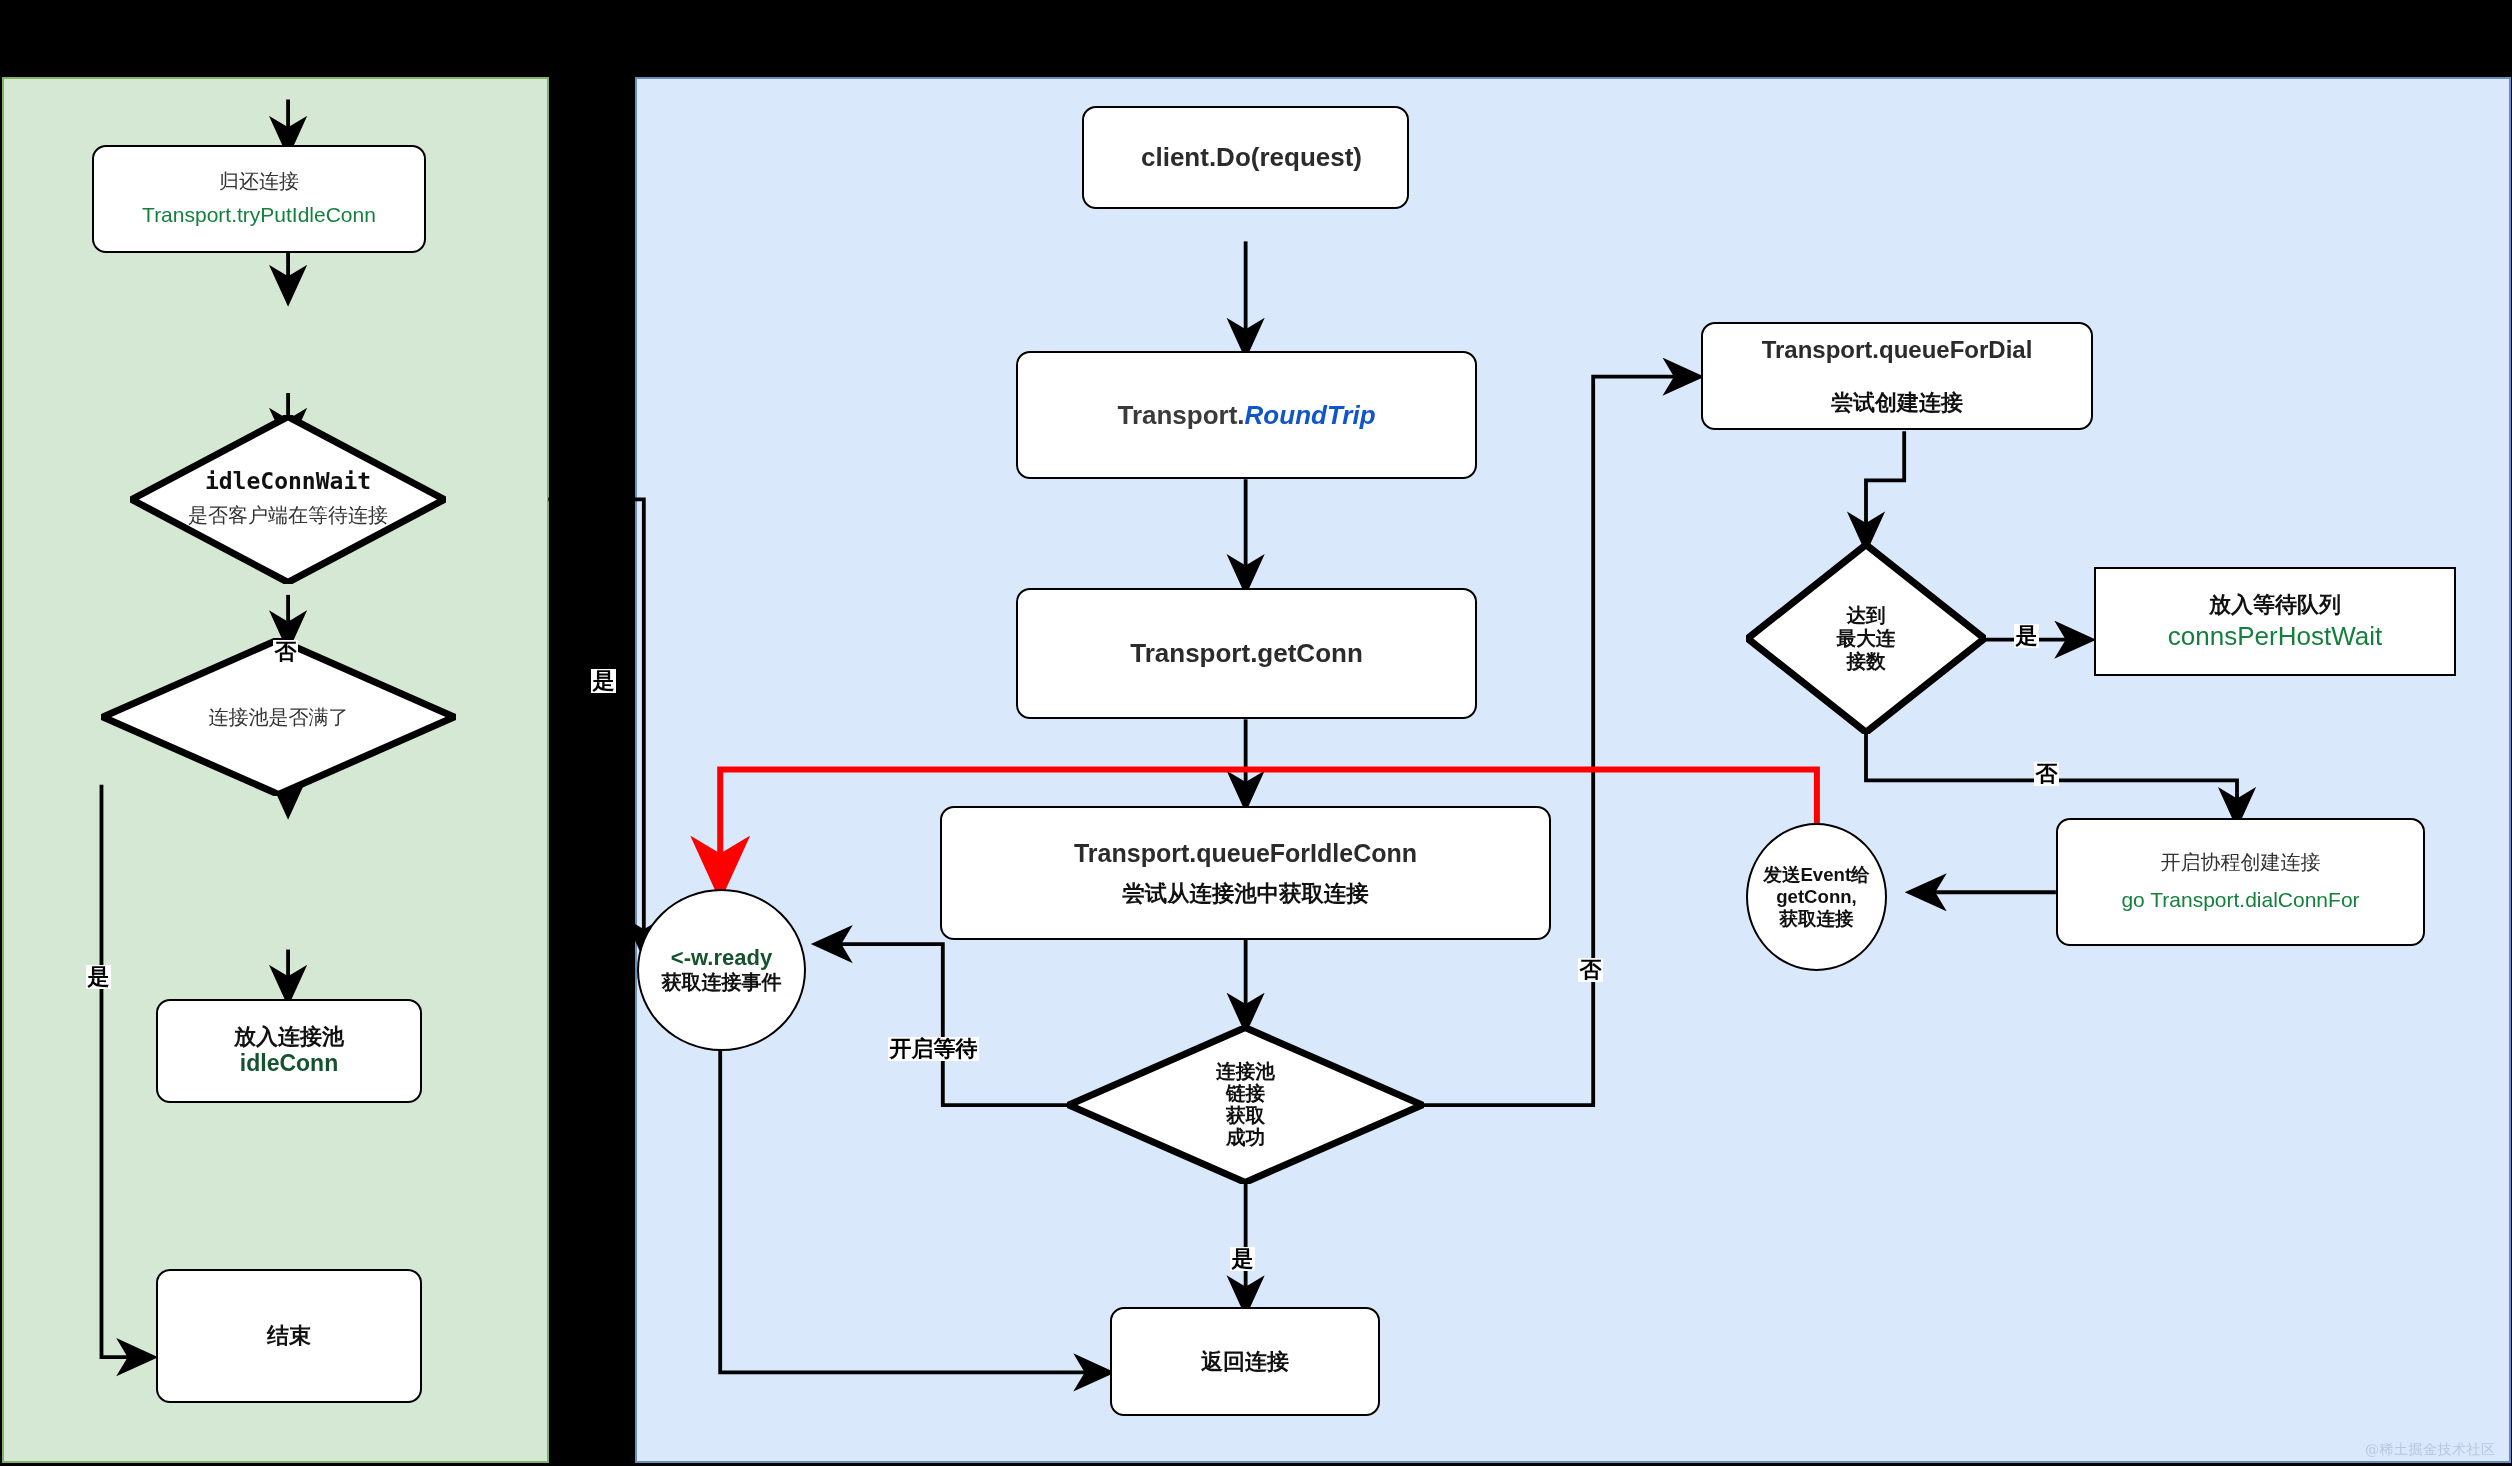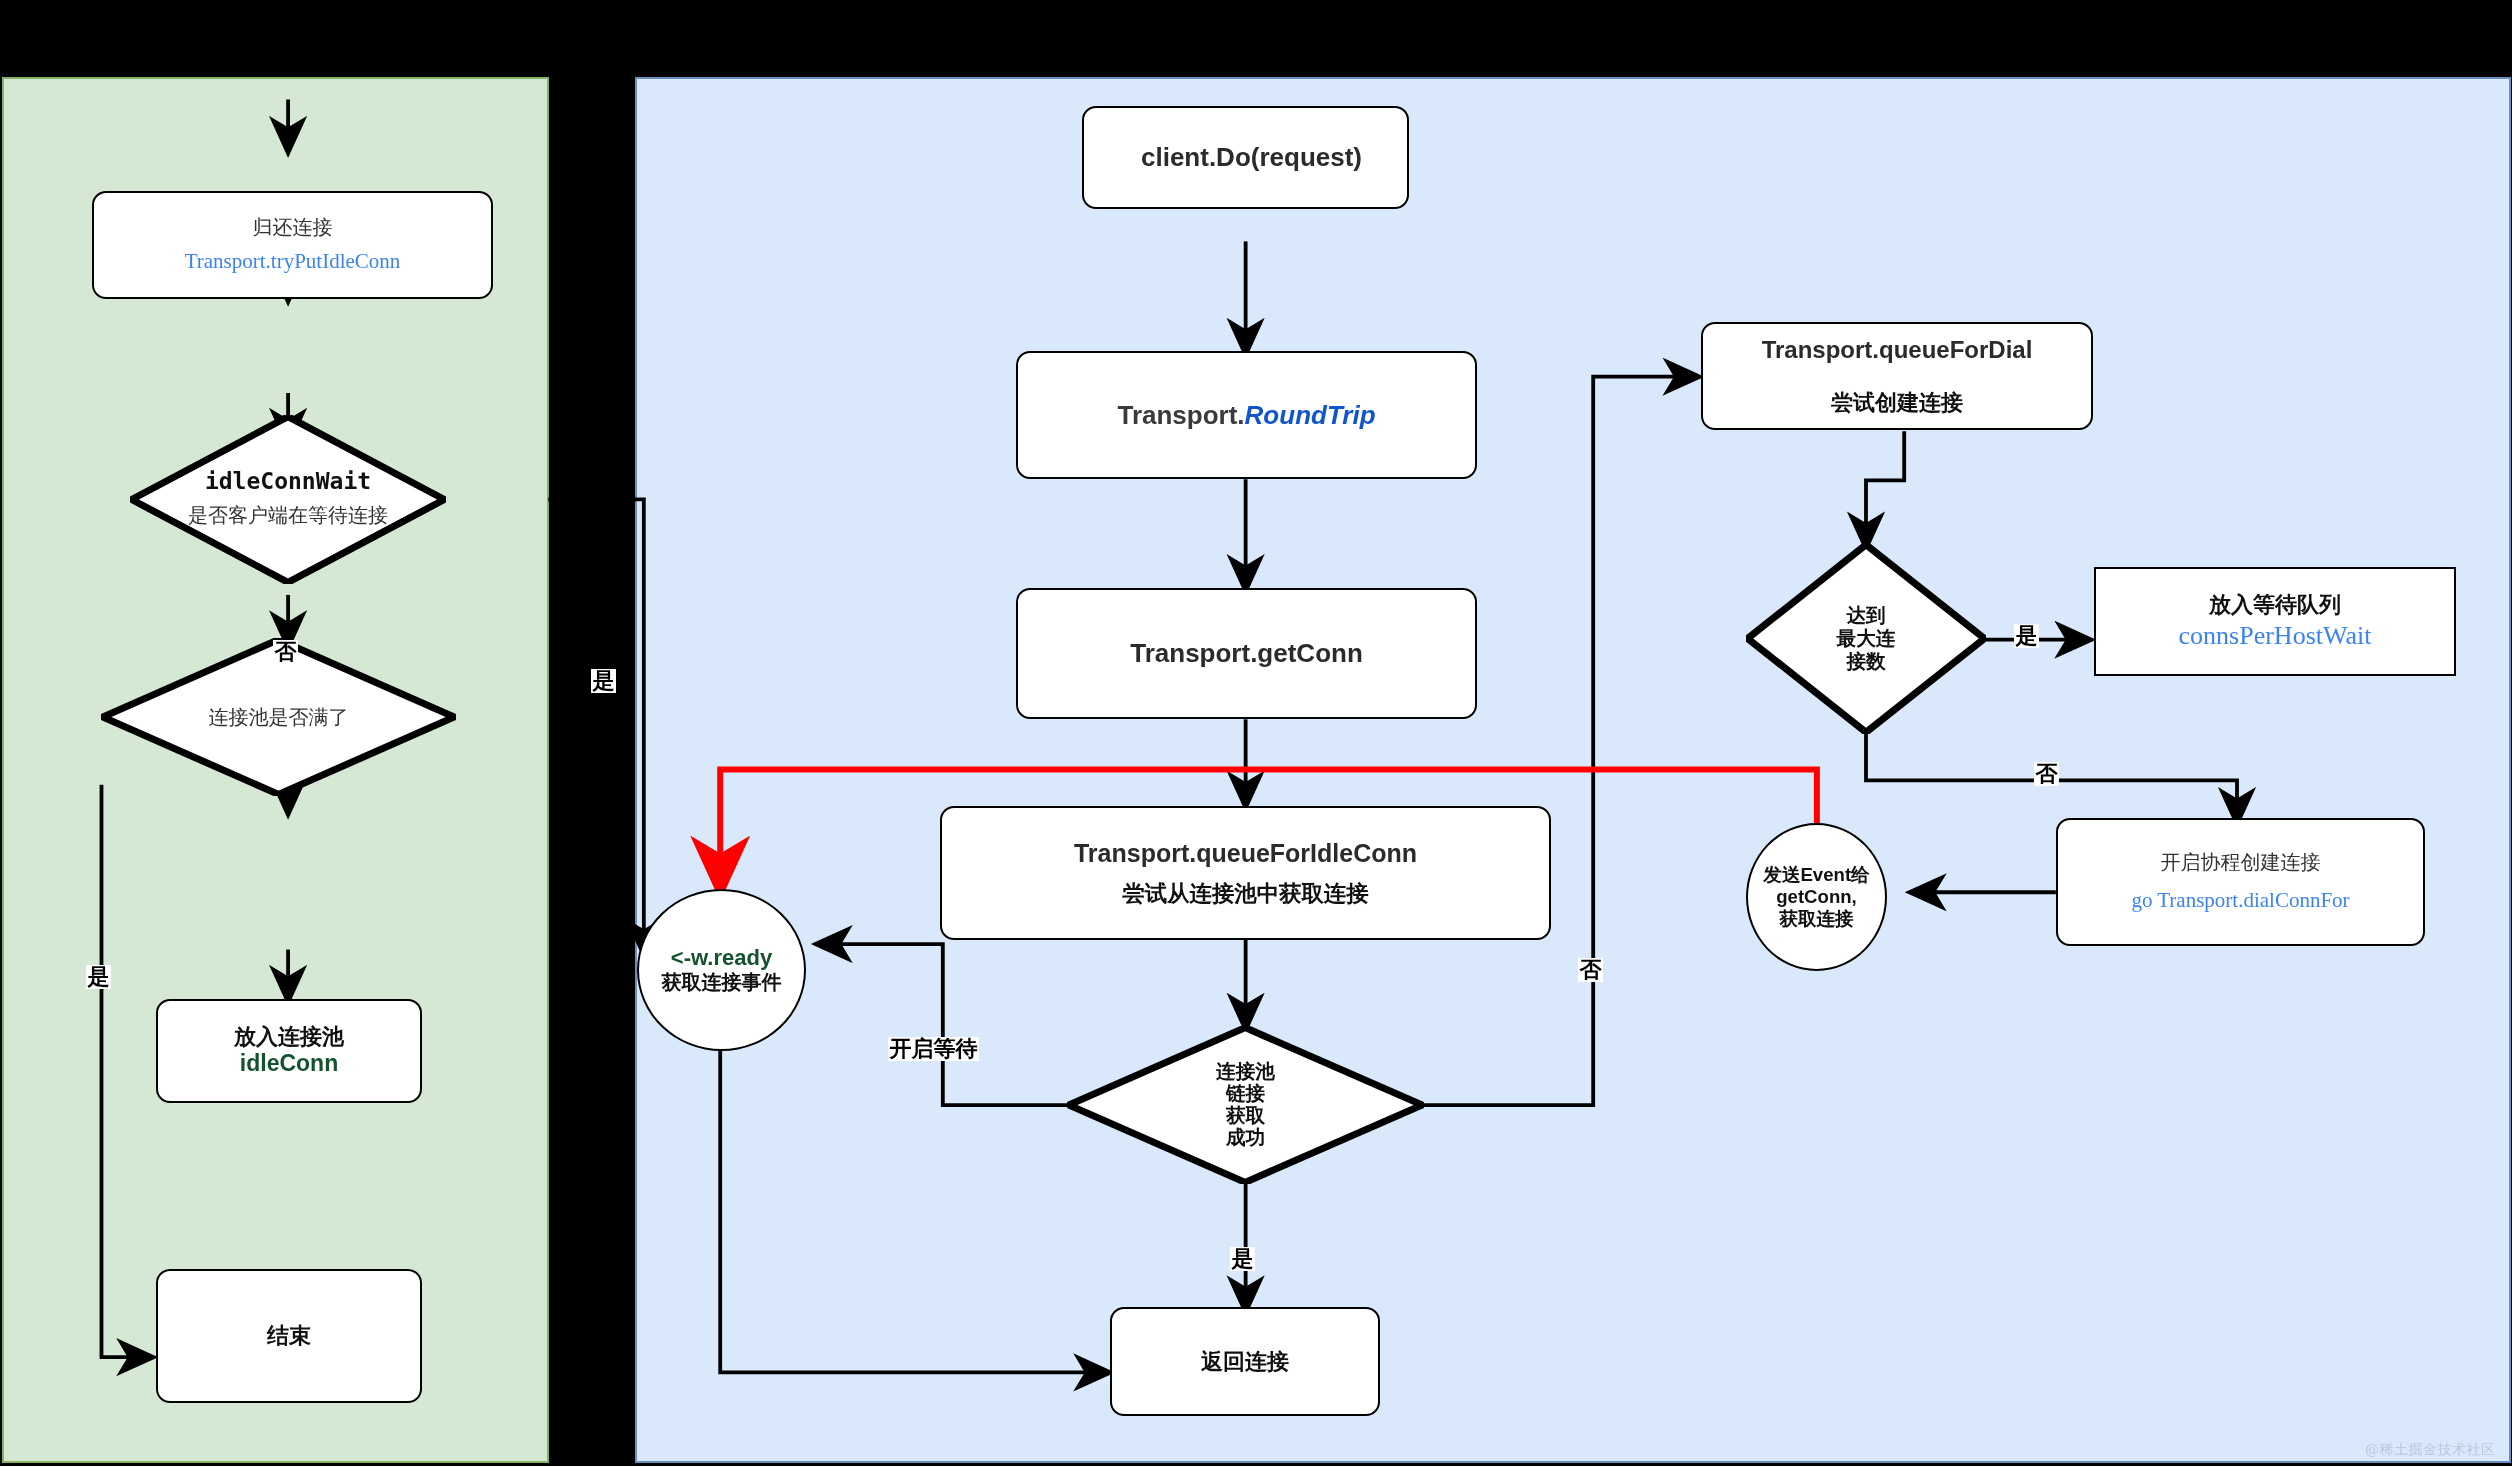--- a/index.html
+++ b/index.html
@@ -18,21 +18,21 @@
   .rounded{border-radius:14px;}
   .sharp{border-radius:0;}
   .circle{border-radius:50%;}
   .ellipse{border-radius:50%;}
   .diamond-wrap{position:absolute;display:flex;align-items:center;justify-content:center;}
   .diamond-shape{position:absolute;left:0;top:0;width:100%;height:100%;}
   .diamond-txt{position:relative;text-align:center;line-height:1.2;white-space:nowrap;}
 
   .t-cn{font-family:"DejaVu Serif","Liberation Serif",serif;color:#333333;font-size:20px;}
   .t-cn-b{font-family:"Liberation Sans","DejaVu Sans",sans-serif;font-weight:bold;color:#111;font-size:22px;}
-  .t-mono{font-family:Liberation Serif, serif;color:#3b82f6;font-size:22px;white-space:nowrap;}
+  .t-mono{font-family:Liberation Sans, sans-serif;color:#15803d;font-size:22px;white-space:nowrap;}
   .t-mono-b{font-family:"DejaVu Sans Mono","Liberation Mono",monospace;font-weight:bold;color:#111;font-size:23px;white-space:nowrap;}
   .t-sans-b{font-family:"Liberation Sans","DejaVu Sans",sans-serif;font-weight:bold;color:#2b2b2b;font-size:24px;white-space:nowrap;}
   .t-sans-b2{font-family:"Liberation Sans","DejaVu Sans",sans-serif;font-weight:bold;color:#14532d;font-size:23px;white-space:nowrap;}
 
   .edge-label{position:absolute;background:#ffffff;color:#000;font-weight:bold;
       font-family:"Liberation Sans","DejaVu Sans",sans-serif;font-size:22px;line-height:1.0;
       padding:1.1px 1.6px;white-space:nowrap;}
   .edge-label.on-black{background:#ffffff;}
   .watermark{position:absolute;right:16.4px;bottom:7.6px;color:#b9c7de;font-size:14px;
       font-family:"DejaVu Serif","Liberation Serif",serif;letter-spacing:0.5px;}
@@ -87,21 +87,21 @@
       <path d="M3420,1345 L3420,1430 L4100,1430 L4100,1505"></path>
 
       <path d="M3768,1635 L3505,1635"></path>
     </g>
 
     <g stroke="#ff0000" stroke-width="11" fill="none">
       <path d="M3330,1510 L3330,1410 L1320,1410 L1320,1630" marker-end="url(#ahr)"></path>
     </g>
   </svg>
 
-  <div class="node rounded" style="left:92px;top:145px;width:401px;height:108px;margin-top:46px;">
+  <div class="node rounded" style="left:92px;top:145px;width:334px;height:108px;">
     <div class="t-cn">归还连接</div>
     <div class="t-mono" style="margin-top:9.8px;font-size:21px;">Transport.tryPutIdleConn</div>
   </div>
 
   <div class="diamond-wrap" style="left:130px;top:415px;width:316px;height:169px;">
     <svg class="diamond-shape" viewBox="0 0 580 310" preserveAspectRatio="none">
       <polygon points="290,3 577,155 290,307 3,155" fill="#fff" stroke="#000" stroke-width="7" vector-effect="non-scaling-stroke"></polygon>
     </svg>
     <div class="diamond-txt" style="margin-top:-3.3px;">
       <div class="t-mono-b">idleConnWait</div>

